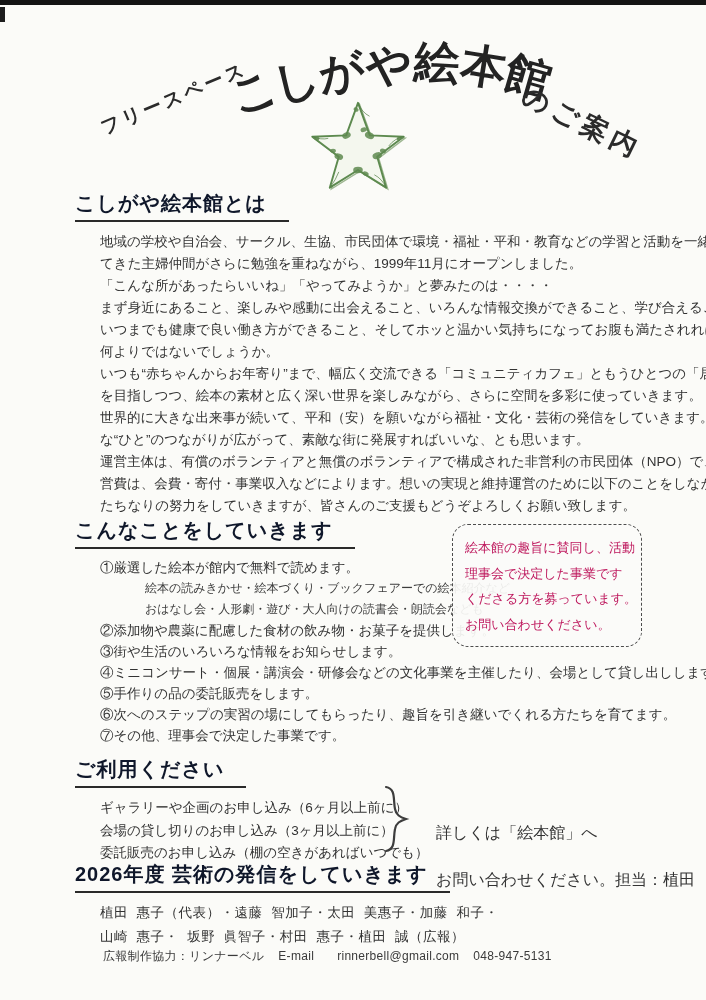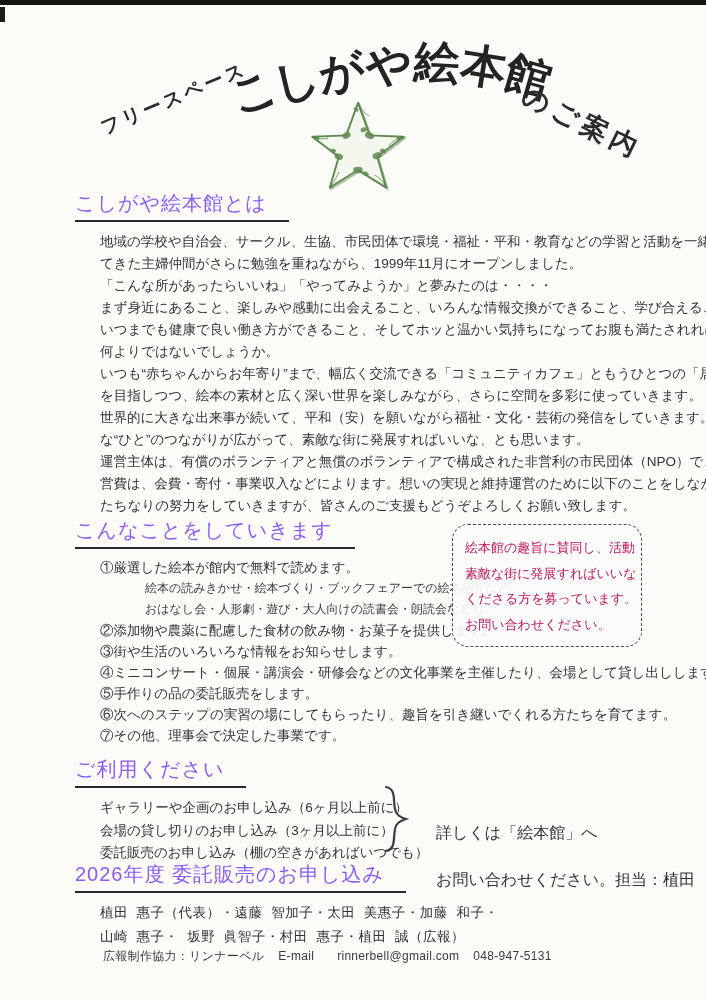--- a/index.html
+++ b/index.html
@@ -37,21 +37,21 @@
     position:absolute;left:524px;top:76px;
     font-size:27px;font-weight:600;letter-spacing:5px;color:#2b2b2b;
     transform:rotate(26deg);transform-origin:left center;white-space:nowrap;
   }
   .star-wrap{position:absolute;left:288px;top:98px;width:140px;height:96px;}
 
   
   .sec{position:absolute;left:75px;}
   .sec-heading{
     display:inline-block;
-    font-size:20px;font-weight:normal;color:#8b5cf6;
+    font-size:20px;font-weight:bold;color:#0f172a;
     padding:0 22px 3px 0;
     border-bottom:2px solid #2a2a2a;
     white-space:nowrap;letter-spacing:1px;
   }
   .body-line{font-size:13.5px;line-height:22px;white-space:nowrap;color:#333;}
   .indent{padding-left:25px;}
 
   .about-lines{margin-top:9px;}
 
   .act-lines{margin-top:8px;}
@@ -156,21 +156,21 @@
       <div class="act-line">③街や生活のいろいろな情報をお知らせします。</div>
       <div class="act-line">④ミニコンサート・個展・講演会・研修会などの文化事業を主催したり、会場として貸し出しします。</div>
       <div class="act-line">⑤手作りの品の委託販売をします。</div>
       <div class="act-line">⑥次へのステップの実習の場にしてもらったり、趣旨を引き継いでくれる方たちを育てます。</div>
       <div class="act-line">⑦その他、理事会で決定した事業です。</div>
     </div>
   </div>
 
   <div class="support-box">
     <div class="support-line">絵本館の趣旨に賛同し、活動</div>
-    <div class="support-line">素敵な街に発展すればいいな</div>
+    <div class="support-line">理事会で決定した事業です</div>
     <div class="support-line">くださる方を募っています。</div>
     <div class="support-line">お問い合わせください。</div>
   </div>
 
   <div class="sec" style="top:756px;">
     <div class="sec-heading">ご利用ください</div>
     <div class="usage-apps indent">
       <div class="body-line">ギャラリーや企画のお申し込み（6ヶ月以上前に）</div>
       <div class="body-line">会場の貸し切りのお申し込み（3ヶ月以上前に）</div>
       <div class="body-line">委託販売のお申し込み（棚の空きがあればいつでも）</div>
@@ -181,21 +181,21 @@
     <svg width="28" height="70" viewBox="0 0 28 70">
       <path d="M3,3 C13,5 10,15 12,25 C13,31 17,33 23,35 C17,37 13,39 12,45 C10,55 13,65 3,67" fill="none" stroke="#3d3d3d" stroke-width="2.2" stroke-linecap="round"></path>
     </svg>
   </div>
   <div class="usage-contact">
     <div class="body-line">詳しくは「絵本館」へ</div>
     <div class="body-line">お問い合わせください。担当：植田</div>
   </div>
 
   <div class="sec" style="top:861px;">
-    <div class="sec-heading">2026年度 委託販売のお申し込み</div>
+    <div class="sec-heading">2026年度 芸術の発信をしていきます</div>
     <div class="staff-lines indent">
       <div class="body-line">植田 惠子（代表）・遠藤 智加子・太田 美惠子・加藤 和子・</div>
       <div class="body-line">山崎 惠子・ 坂野 眞智子・村田 惠子・植田 誠（広報）</div>
     </div>
   </div>
 
   <div class="credit-line">
     <span>広報制作協力：リンナーベル</span><span style="margin-right:23px;">E-mail</span><span>rinnerbell@gmail.com</span><span>048-947-5131</span>
   </div>
 

